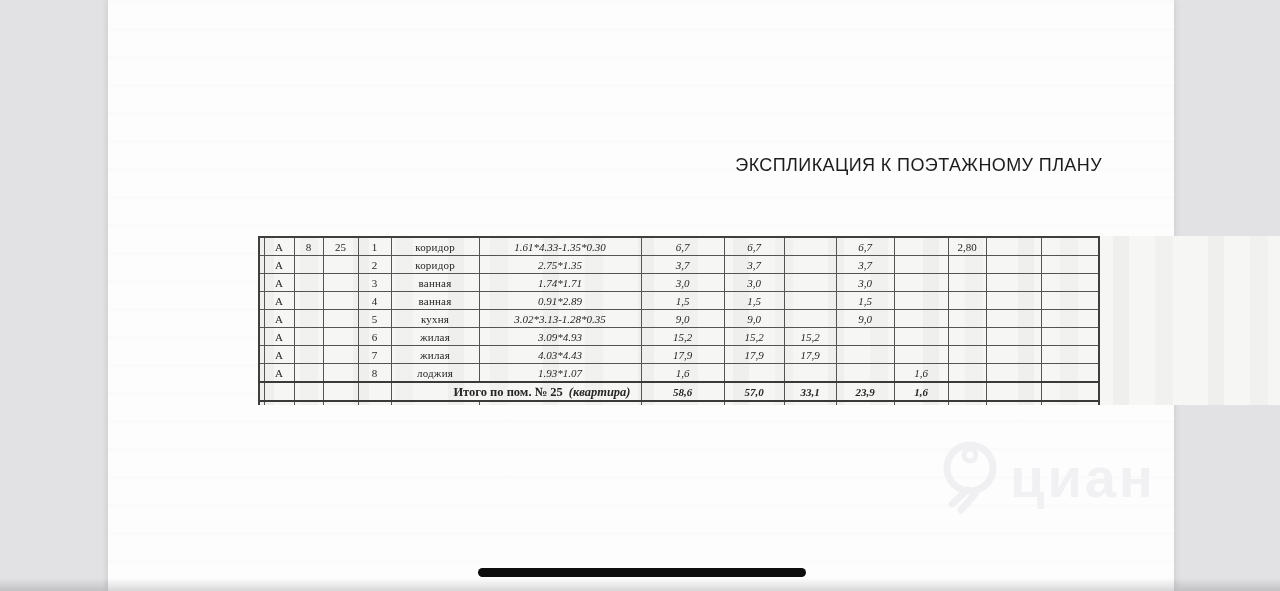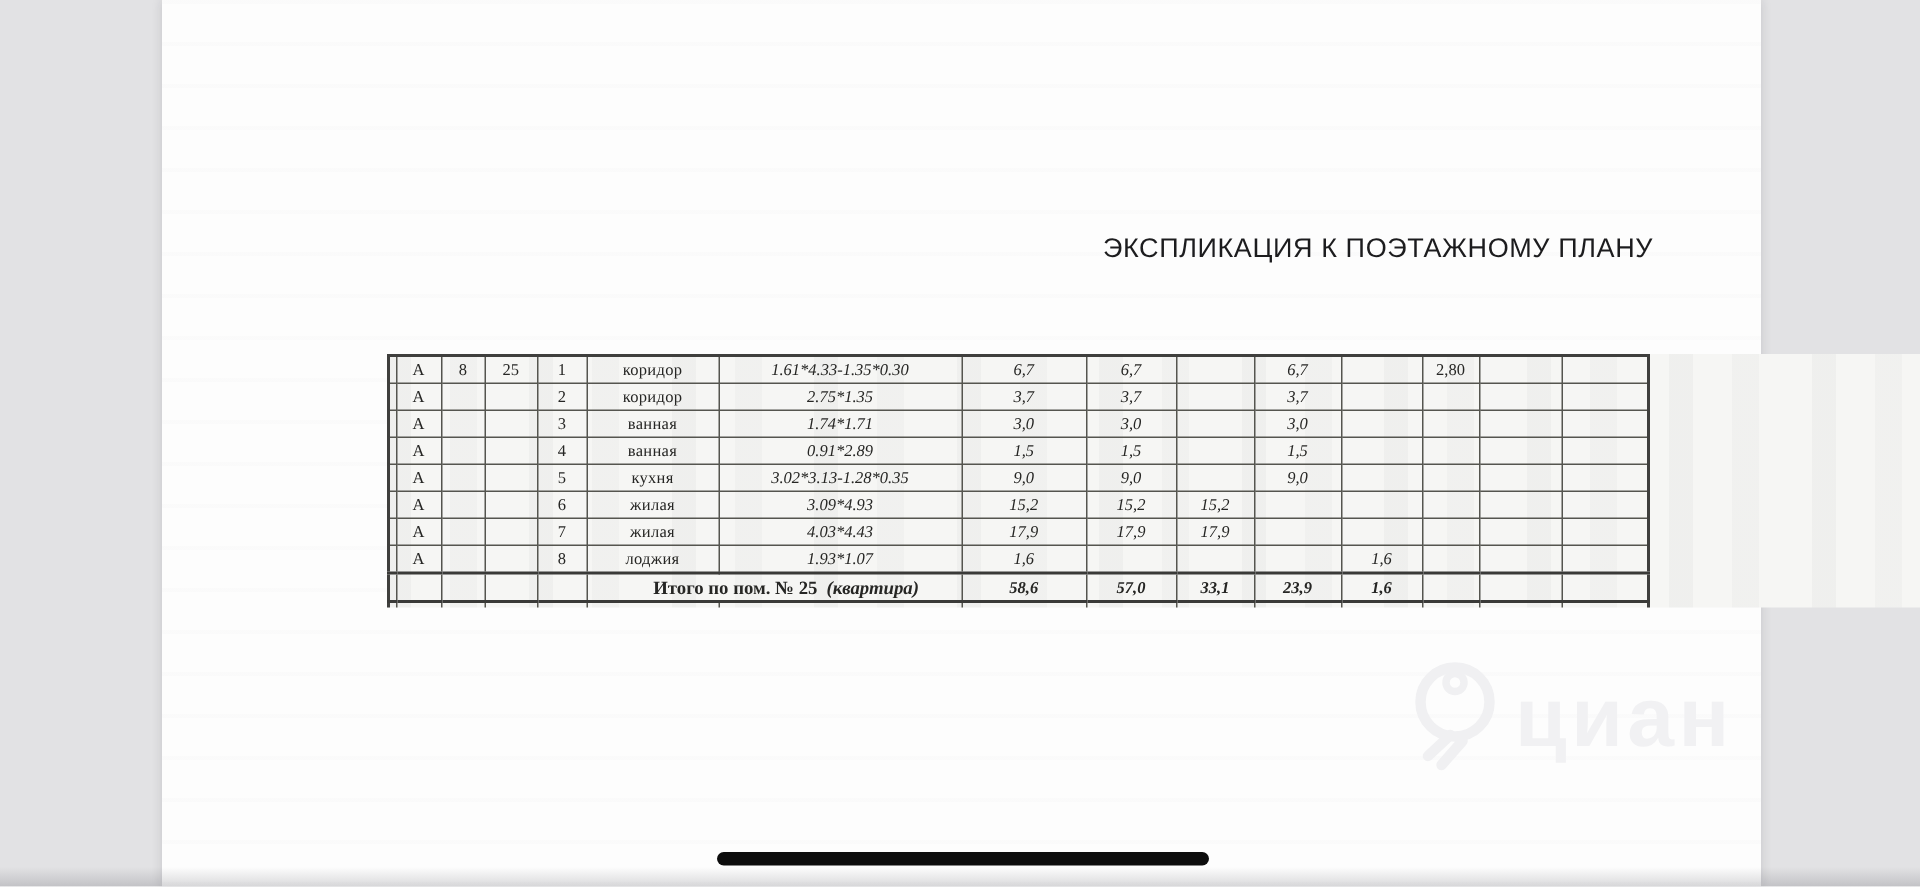--- a/index.html
+++ b/index.html
@@ -54,21 +54,21 @@
     font-size:11px;text-align:center;
   }
   td.c-name{text-align:left;padding-left:12px;font-weight:normal;letter-spacing:0.2px;}
   td.c-form{text-align:left;padding-left:24px;font-style:italic;font-size:11.5px;}
   td.c-a{text-align:right;padding-right:9px;font-style:italic;font-size:12px;}
   td.c-h{text-align:center;font-size:10.5px;}
   tr.total-row td{
     font-weight:bold;
     border-top:2px solid #3a3a38;border-bottom:2px solid #3a3a38;
   }
-  tr.total-row td.merged{text-align:left;padding-right:10px;font-size:12.5px;padding-left:44px;}
+  tr.total-row td.merged{text-align:right;padding-right:10px;font-size:12.5px;padding-left:44px;}
   tr.total-row td.c-a{font-style:italic;margin-left:44px;}
   .note{font-style:italic;font-weight:bold;padding-left:6px;}
 
   
   .watermark{
     position:absolute;left:826px;top:438px;
     display:flex;align-items:center;gap:12px;
     user-select:none;
   }
   .watermark .wm-text{

